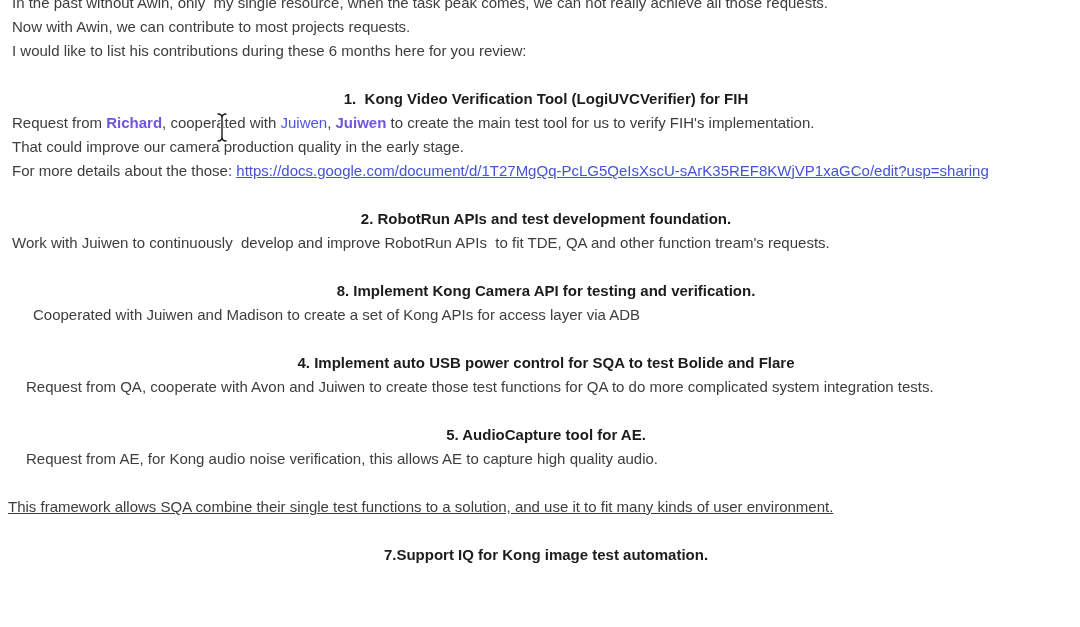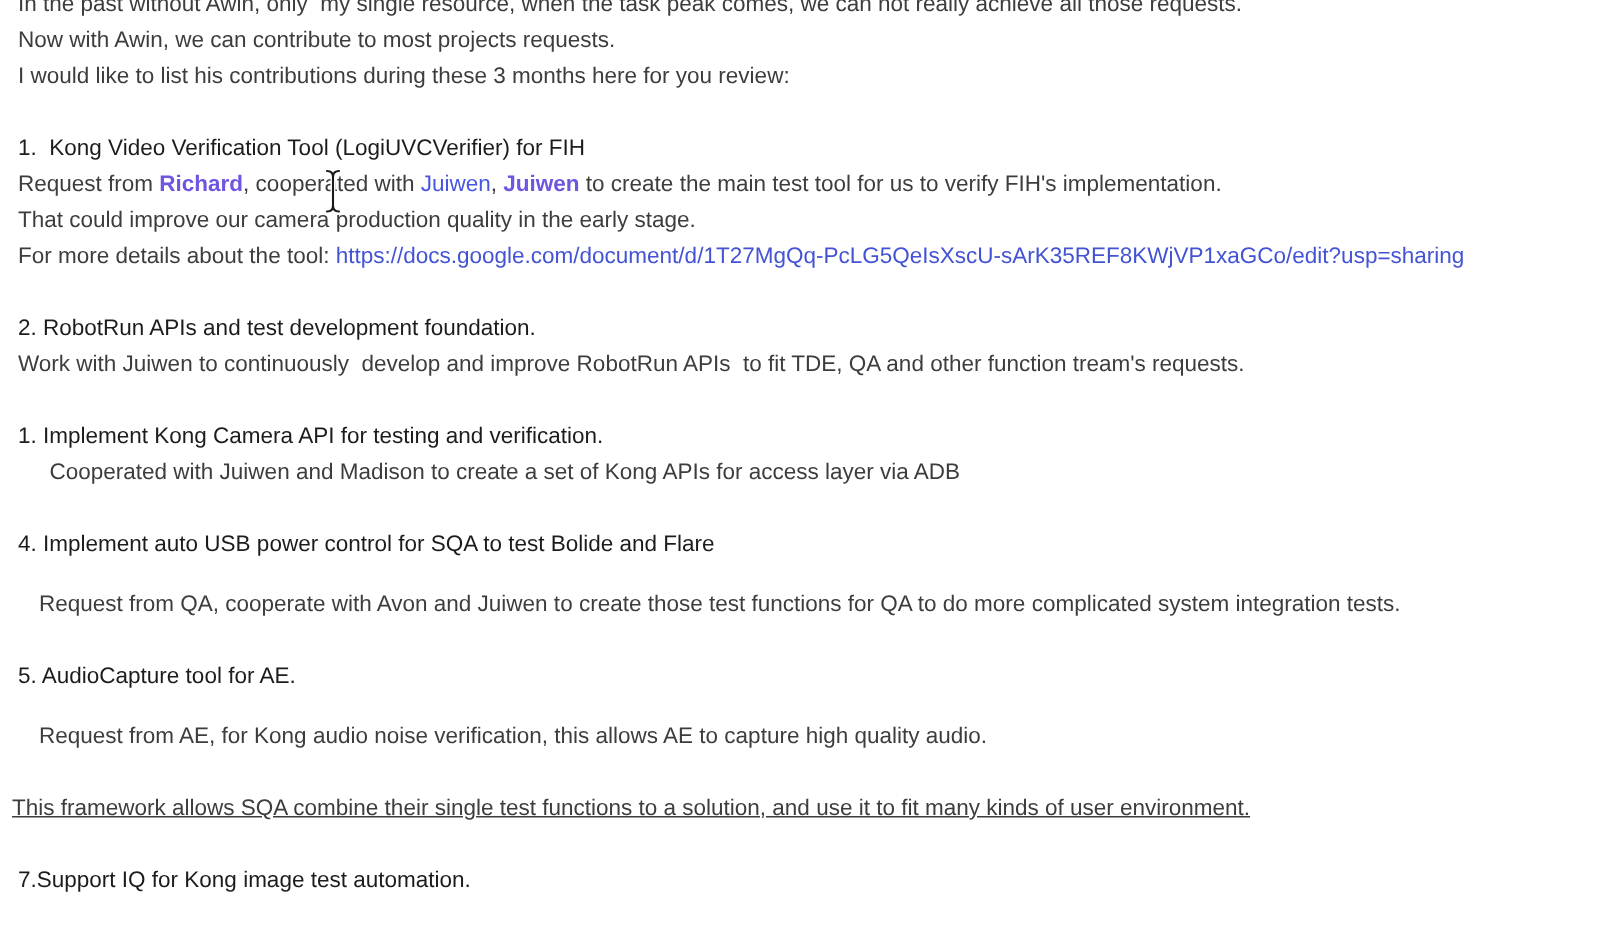--- a/index.html
+++ b/index.html
@@ -26,67 +26,69 @@
   }
   .line {
     height: 24px;
     line-height: 24px;
     font-size: 15px;
     padding-left: 12px;
     color: var(--body-text, #3d3d3d);
     white-space: pre;
   }
   .heading {
-    font-weight: 400;
+    font-weight: 700;
     color: var(--heading-text, #1c1c1c);
+    text-align: center;
   }
   .spacer { height: 24px; }
   .indent-33 { padding-left: 33px; }
-  .indent-26 { padding-left: 26px; margin-top: 16px; }
+  .indent-26 { padding-left: 26px; }
   .indent-8  { padding-left: 8px; text-decoration: underline; }
   .mention-purple { color: var(--mention-purple, #6f55e0); font-weight: bold; }
   .mention-blue   { color: var(--mention-blue, #4a55e0); }
   .link {
     color: var(--link, #4353d4);
+    text-decoration: underline;
     cursor: pointer;
   }
   .text-cursor {
     position: absolute;
     left: 215px;
     top: 112px;
     width: 14px;
     height: 31px;
     pointer-events: none;
   }
 </style>
 </head>
 <body>
 
 <div class="viewport">
   <div class="doc">
 
     <div class="line">In the past without Awin, only  my single resource, when the task peak comes, we can not really achieve all those requests.</div>
     <div class="line">Now with Awin, we can contribute to most projects requests.</div>
-    <div class="line">I would like to list his contributions during these 3 months here for you review:</div>
+    <div class="line">I would like to list his contributions during these 6 months here for you review:</div>
 
     <div class="spacer"></div>
 
     <div class="line heading">1.  Kong Video Verification Tool (LogiUVCVerifier) for FIH</div>
     <div class="line"><span>Request from </span><span class="mention-purple">Richard</span><span>, cooperated with </span><span class="mention-blue">Juiwen</span><span>, </span><span class="mention-purple">Juiwen</span><span> to create the main test tool for us to verify FIH's implementation.</span></div>
     <div class="line">That could improve our camera production quality in the early stage.</div>
-    <div class="line"><span>For more details about the tool: </span><span class="link">https://docs.google.com/document/d/1T27MgQq-PcLG5QeIsXscU-sArK35REF8KWjVP1xaGCo/edit?usp=sharing</span></div>
+    <div class="line"><span>For more details about the those: </span><span class="link">https://docs.google.com/document/d/1T27MgQq-PcLG5QeIsXscU-sArK35REF8KWjVP1xaGCo/edit?usp=sharing</span></div>
 
     <div class="spacer"></div>
 
     <div class="line heading">2. RobotRun APIs and test development foundation.</div>
     <div class="line">Work with Juiwen to continuously  develop and improve RobotRun APIs  to fit TDE, QA and other function tream's requests.</div>
 
     <div class="spacer"></div>
 
-    <div class="line heading">1. Implement Kong Camera API for testing and verification.</div>
+    <div class="line heading">8. Implement Kong Camera API for testing and verification.</div>
     <div class="line indent-33">Cooperated with Juiwen and Madison to create a set of Kong APIs for access layer via ADB</div>
 
     <div class="spacer"></div>
 
     <div class="line heading">4. Implement auto USB power control for SQA to test Bolide and Flare</div>
     <div class="line indent-26">Request from QA, cooperate with Avon and Juiwen to create those test functions for QA to do more complicated system integration tests.</div>
 
     <div class="spacer"></div>
 
     <div class="line heading">5. AudioCapture tool for AE.</div>

